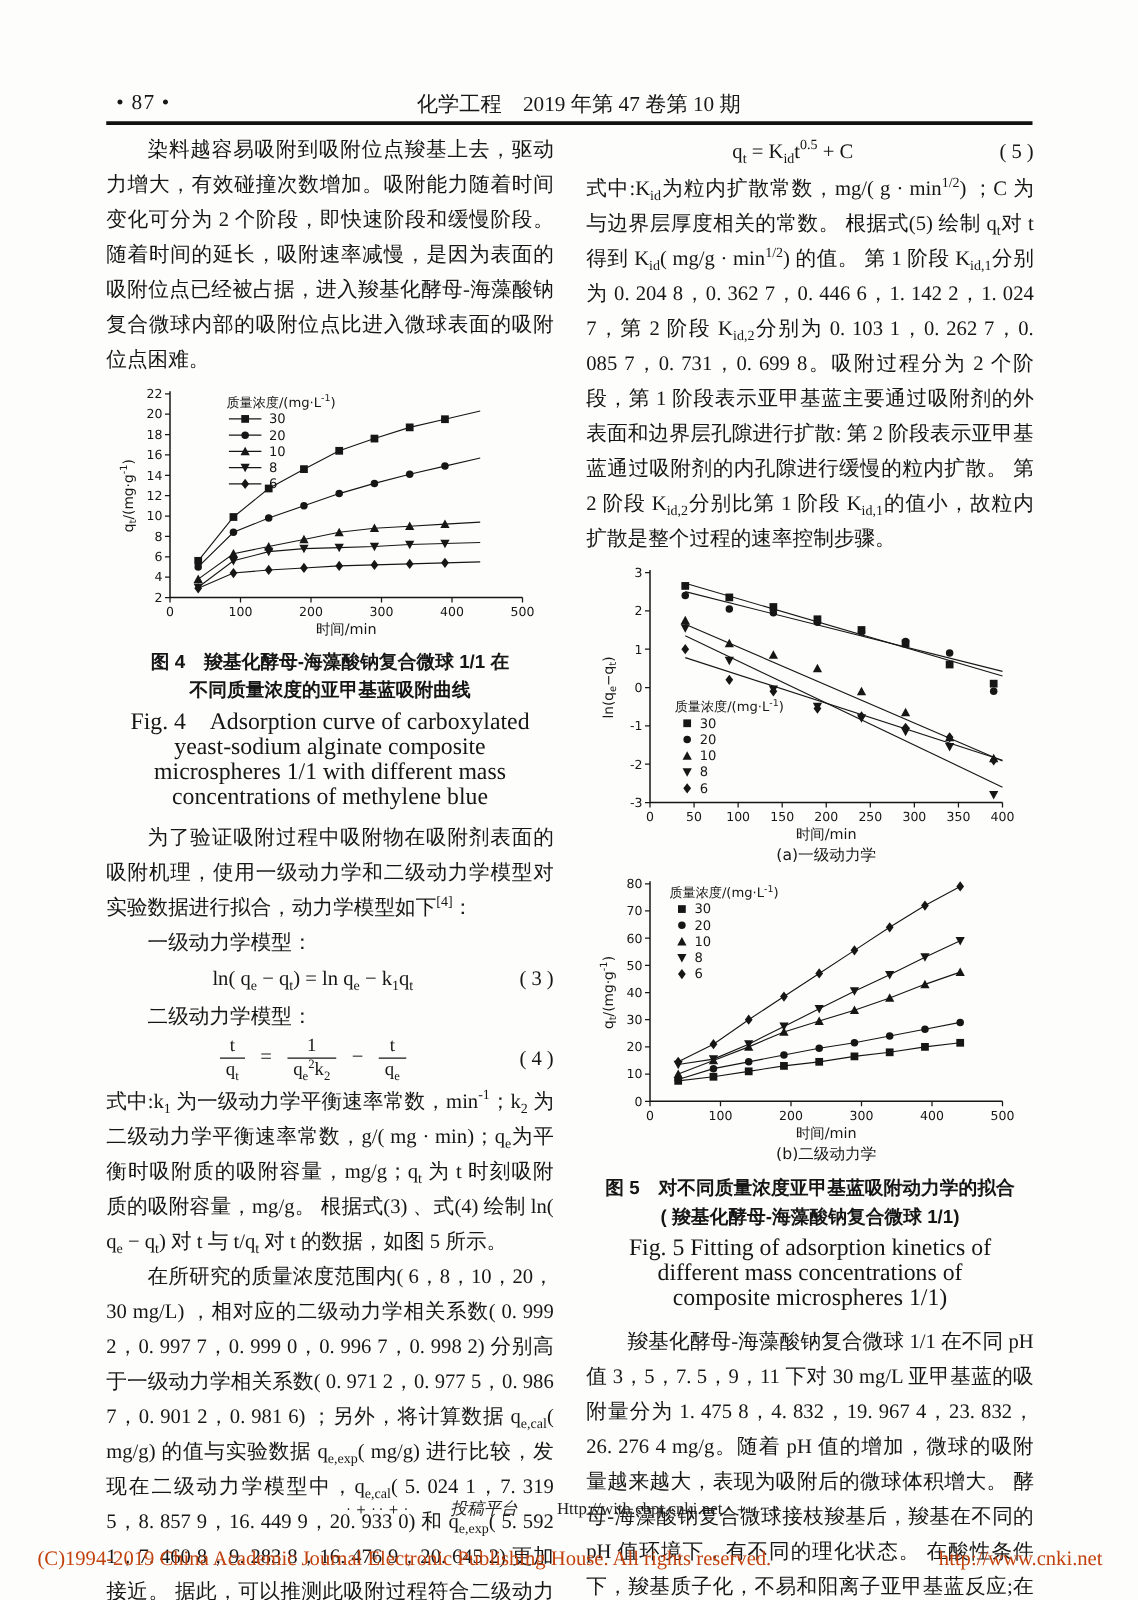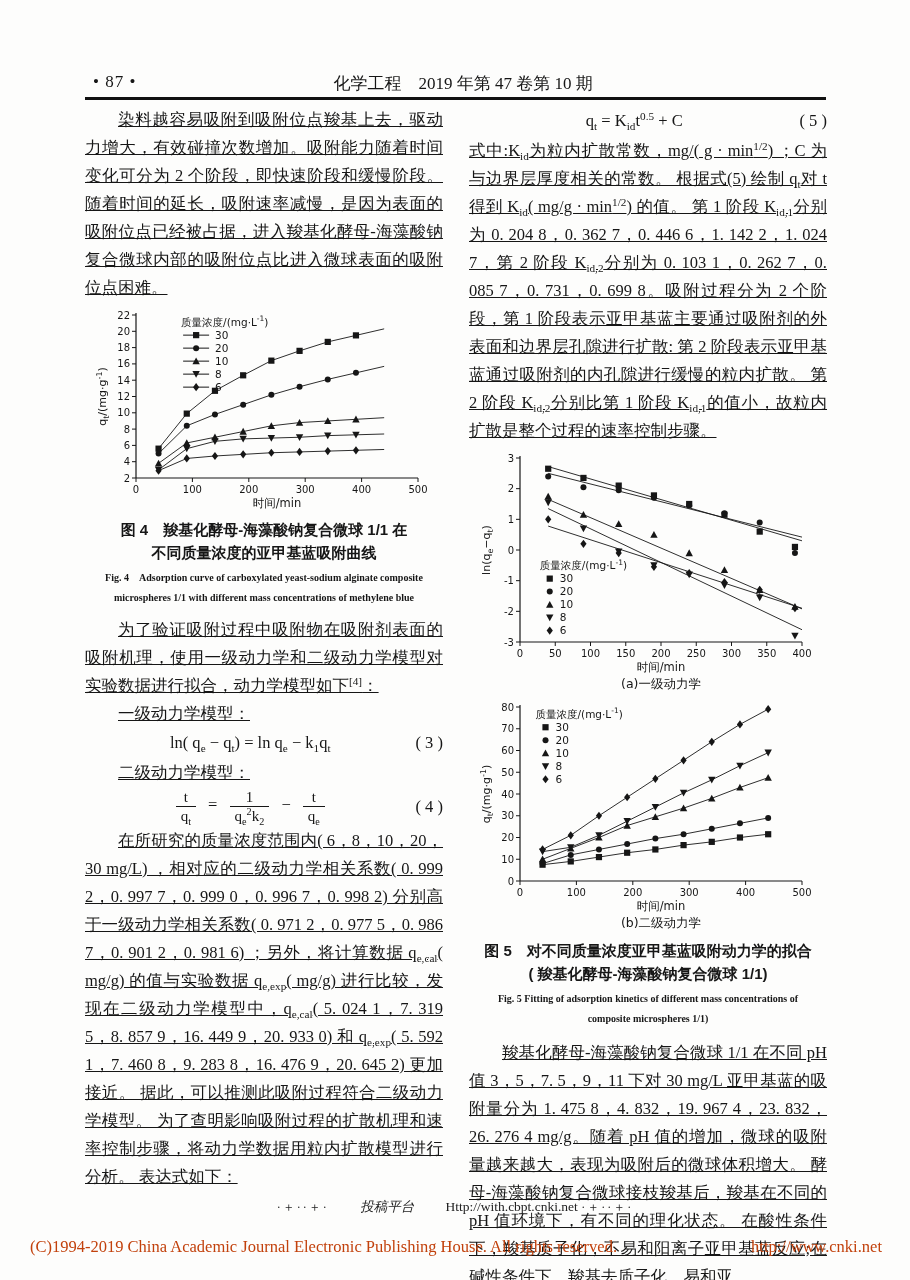--- a/index.html
+++ b/index.html
@@ -10,40 +10,40 @@
   
   .hdr-pagenum{position:absolute;left:93px;top:72px;font-size:17px;letter-spacing:1px;}
   .hdr-journal{position:absolute;left:16px;right:0;top:72px;text-align:center;font-size:17px;}
   .hdr-rule{position:absolute;left:85px;top:97px;width:741px;height:3px;background:#111;}
 
   
   .col{position:absolute;top:106px;width:358px;font-size:16.5px;line-height:28px;
        text-align:justify;text-justify:inter-ideograph;}
   .col-left{left:85px;}
   .col-right{left:469px;}
-  p{margin:0;text-decoration:underline;}
+  p{margin:0;}
   p.indent{text-indent:2em;}
   .model-label{text-indent:2em;}
 
   
   .eq{display:flex;align-items:center;margin:1px 0 2px 0;}
   .eq-body{flex:1;text-align:center;font-size:16.5px;}
   .eq-num{font-style:normal;font-size:16.5px;}
   sub,sup{font-size:68%;line-height:0;}
   .frac{display:inline-flex;flex-direction:column;vertical-align:middle;
         margin:0 3px;text-align:center;font-size:15px;}
   .frac .fnum{border-bottom:1.2px solid #161616;padding:0 5px;line-height:1.2;}
   .frac .fden{padding:0 5px;line-height:1.2;}
   .op{margin:0 5px;}
 
   
   .chart{margin:4px auto 0 auto;}
   .cap-zh{text-align:center;font-weight:bold;font-size:15px;line-height:23px;
           font-family:"Liberation Sans","DejaVu Sans",sans-serif;}
-  .cap-en{text-align:center;font-size:10px;line-height:20px;font-weight:bold;}
+  .cap-en{text-align:center;font-size:19px;line-height:20px;}
   .cap-gap{height:4px;}
 
   
   .foot-platform{position:absolute;left:0;right:0;top:1198px;text-align:center;
                  font-size:13.5px;color:#222;}
   .foot-platform .deco{letter-spacing:2px;font-size:12px;}
   .foot-platform .kai{font-style:italic;margin:0 28px;}
   .copyright{position:absolute;left:30px;right:28px;top:1237px;display:flex;
              justify-content:space-between;font-size:16.5px;color:#c2410c;}
 </style>
@@ -190,20 +190,21 @@
           </span>
         <span class="op">−</span>
         <span class="frac">
             <span class="fnum">t</span>
             <span class="fden">q<sub>e</sub></span>
           </span>
       </span>
       <span class="eq-num">( 4 )</span>
     </div>
 
+    <p>式中:k<sub>1</sub> 为一级动力学平衡速率常数，min<sup>-1</sup>；k<sub>2</sub> 为二级动力学平衡速率常数，g/( mg · min)；q<sub>e</sub>为平衡时吸附质的吸附容量，mg/g；q<sub>t</sub> 为 t 时刻吸附质的吸附容量，mg/g。 根据式(3) 、式(4) 绘制 ln( q<sub>e</sub> − q<sub>t</sub>) 对 t 与 t/q<sub>t</sub> 对 t 的数据，如图 5 所示。</p>
     <p class="indent">在所研究的质量浓度范围内( 6，8，10，20，30 mg/L) ，相对应的二级动力学相关系数( 0. 999 2，0. 997 7，0. 999 0，0. 996 7，0. 998 2) 分别高于一级动力学相关系数( 0. 971 2，0. 977 5，0. 986 7，0. 901 2，0. 981 6) ；另外，将计算数据 q<sub>e,cal</sub>( mg/g) 的值与实验数据 q<sub>e,exp</sub>( mg/g) 进行比较，发现在二级动力学模型中，q<sub>e,cal</sub>( 5. 024 1，7. 319 5，8. 857 9，16. 449 9，20. 933 0) 和 q<sub>e,exp</sub>( 5. 592 1，7. 460 8，9. 283 8，16. 476 9，20. 645 2) 更加接近。 据此，可以推测此吸附过程符合二级动力学模型。 为了查明影响吸附过程的扩散机理和速率控制步骤，将动力学数据用粒内扩散模型进行分析。 表达式如下：</p>
   </div>
 
   <div class="col col-right">
     <div class="eq">
       <span class="eq-body">q<sub>t</sub> = K<sub>id</sub>t<sup>0.5</sup> + C</span>
       <span class="eq-num">( 5 )</span>
     </div>
 
     <p>式中:K<sub>id</sub>为粒内扩散常数，mg/( g · min<sup>1/2</sup>) ；C 为与边界层厚度相关的常数。 根据式(5) 绘制 q<sub>t</sub>对 t 得到 K<sub>id</sub>( mg/g · min<sup>1/2</sup>) 的值。 第 1 阶段 K<sub>id,1</sub>分别为 0. 204 8，0. 362 7，0. 446 6，1. 142 2，1. 024 7，第 2 阶段 K<sub>id,2</sub>分别为 0. 103 1，0. 262 7，0. 085 7，0. 731，0. 699 8。吸附过程分为 2 个阶段，第 1 阶段表示亚甲基蓝主要通过吸附剂的外表面和边界层孔隙进行扩散: 第 2 阶段表示亚甲基蓝通过吸附剂的内孔隙进行缓慢的粒内扩散。 第 2 阶段 K<sub>id,2</sub>分别比第 1 阶段 K<sub>id,1</sub>的值小，故粒内扩散是整个过程的速率控制步骤。</p>

